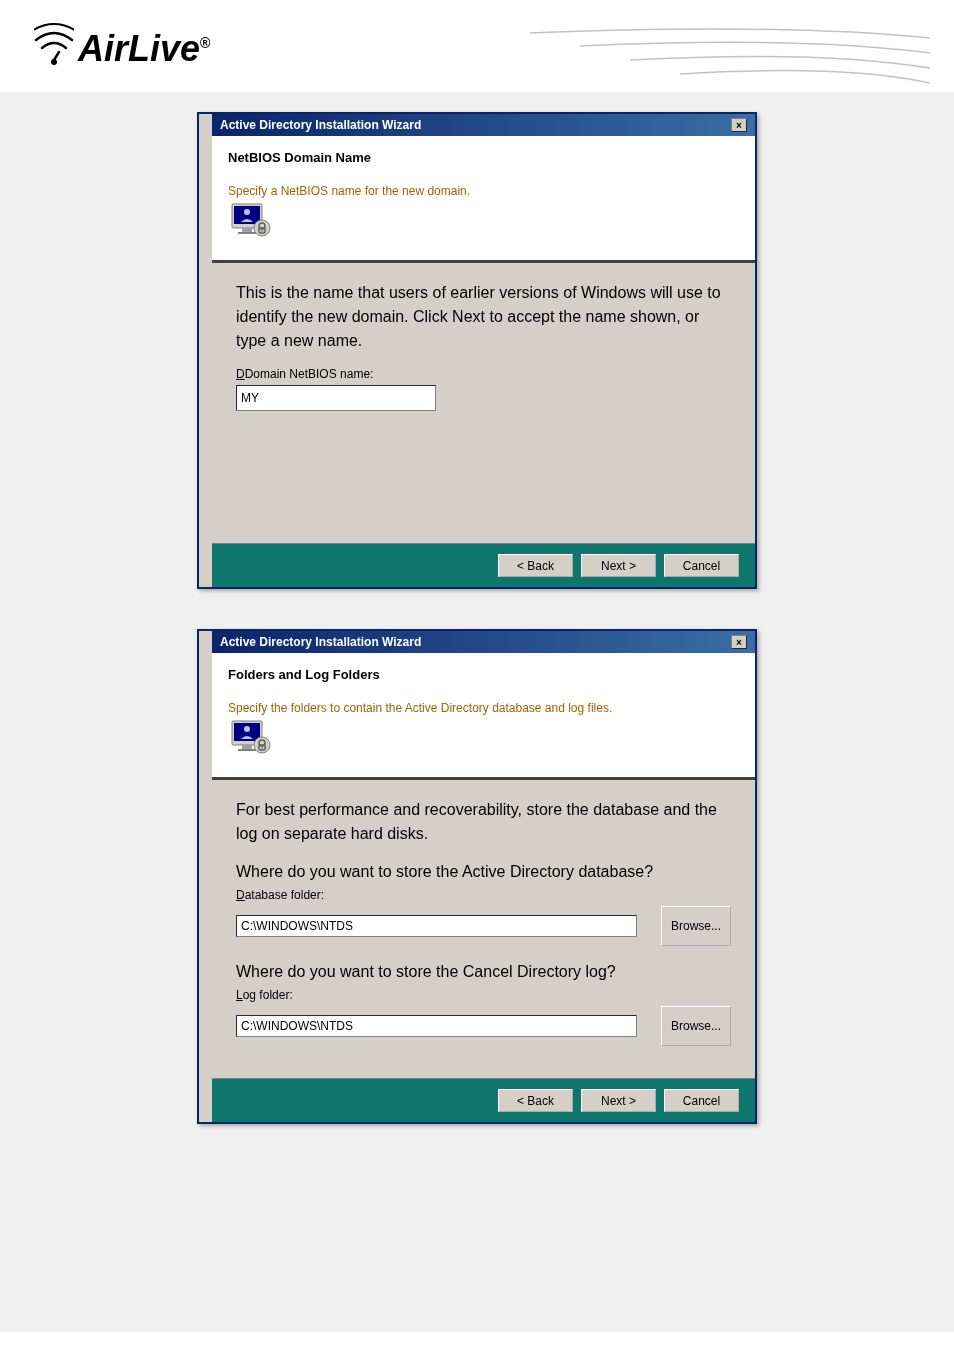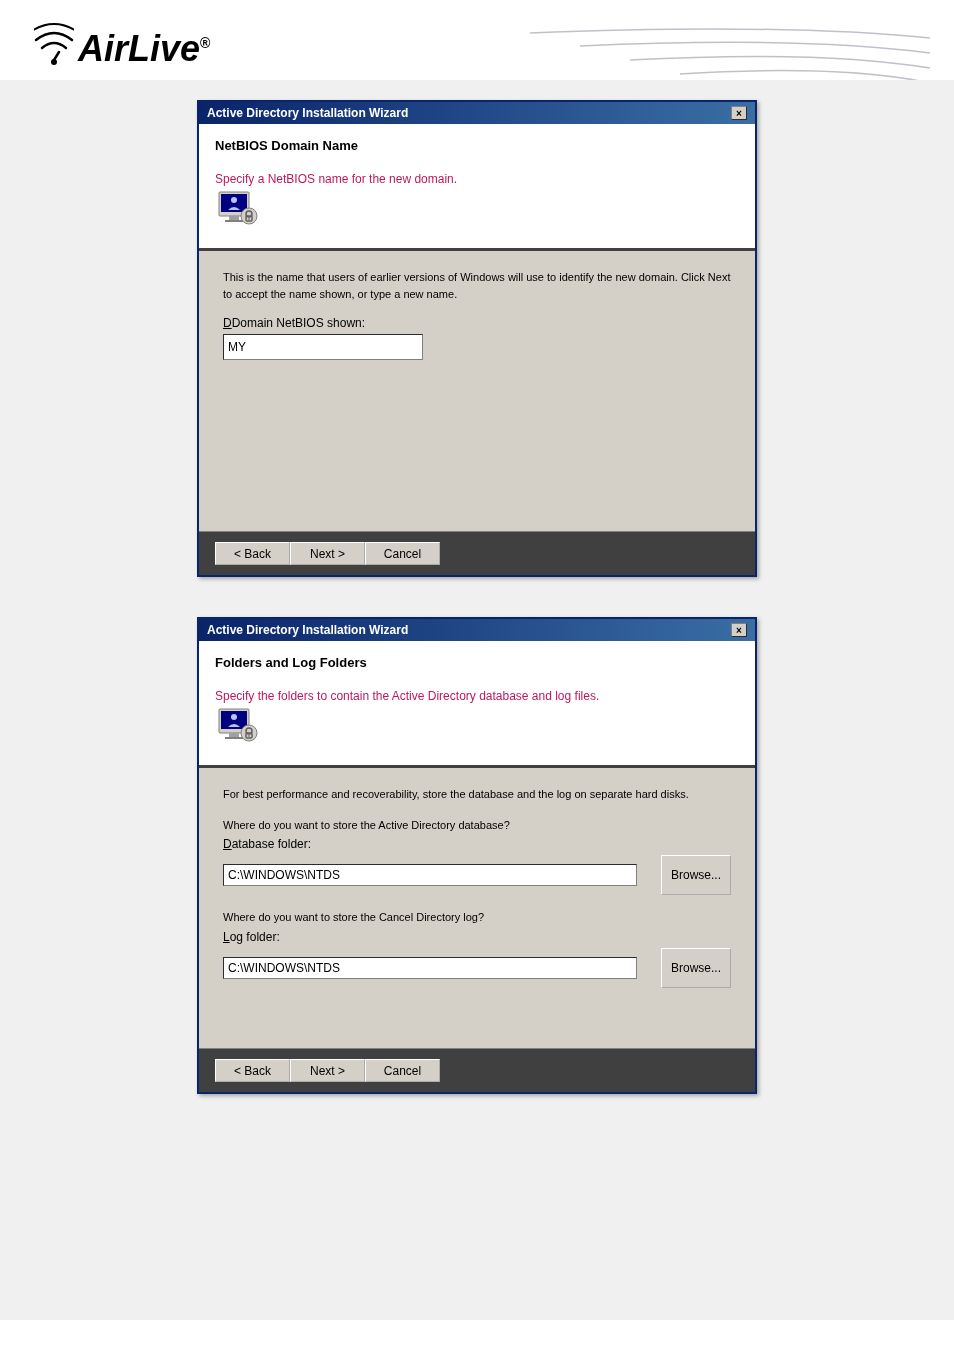--- a/index.html
+++ b/index.html
@@ -9,21 +9,21 @@
       background: #ffffff;
       font-family: 'Arial', sans-serif;
       font-size: 13px;
     }
 
     
     .header {
       position: relative;
       background: #ffffff;
       padding: 18px 24px 26px 24px;
-      height: 80px;
+      height: 92px;
       overflow: hidden;
       border-bottom: none;
       text-align: center;
     }
 
     
     .main-content {
       padding: 20px 80px;
       background: #f0f0f0;
       min-height: 1240px;
@@ -31,20 +31,21 @@
 
     
     .wizard-dialog {
       background: #d4d0c8;
       border: 2px solid #0a246a;
       margin-bottom: 40px;
       width: 560px;
       margin-left: auto;
       margin-right: auto;
       box-shadow: 2px 2px 4px rgba(0,0,0,0.3);
+      padding-left: 13px;
     }
 
     .wizard-titlebar {
       background: linear-gradient(to right, #0a246a, #3a6ea5);
       color: #ffffff;
       padding: 4px 8px;
       font-size: 12px;
       font-weight: bold;
       display: flex;
       justify-content: space-between;
@@ -74,36 +75,36 @@
       flex-direction: column;
     }
     .wizard-header-text h2 {
       font-size: 13px;
       font-weight: bold;
       color: #000000;
       margin-bottom: 4px;
     }
     .wizard-header-text p {
       font-size: 12px;
-      color: #be185d;
+      color: #a16207;
       margin-top: 19px;
     }
     .wizard-icon {
       width: 48px;
       height: 48px;
       flex-shrink: 0;
     }
 
     .wizard-body {
       padding: 18px 24px;
       background: #d4d0c8;
       min-height: 280px;
     }
     .wizard-body p {
-      font-size: 11px;
+      font-size: 16px;
       color: #000000;
       margin-bottom: 14px;
       line-height: 1.5;
     }
     .field-label {
       font-size: 12px;
       color: #000000;
       margin-bottom: 4px;
     }
     .field-label u { text-decoration: underline; }
@@ -135,25 +136,27 @@
       height: 40px;
       min-width: 70px;
       background: #d4d0c8;
       border: 1px outset #ffffff;
       font-size: 12px;
       cursor: pointer;
       padding: 0 8px;
     }
 
     .wizard-footer {
-      background: #404040;
+      background: #0f766e;
       border-top: 1px solid #808080;
       padding: 10px 16px;
       display: flex;
-      align-items: center;
+      justify-content: flex-end;
+      align-items: center;
+      gap: 8px;
     }
     .footer-button {
       height: 23px;
       min-width: 75px;
       background: #d4d0c8;
       border: 1px outset #ffffff;
       font-size: 12px;
       cursor: pointer;
       padding: 0 12px;
     }
@@ -263,21 +266,21 @@
         <circle cx="34" cy="30" r="8" fill="#d4d0c8" stroke="#808080" stroke-width="1"></circle>
         <circle cx="34" cy="28" r="3" fill="none" stroke="#606060" stroke-width="1.5"></circle>
         <rect x="31" y="30" width="6" height="5" rx="1" fill="none" stroke="#606060" stroke-width="1.5"></rect>
         <rect x="33.5" y="32" width="1" height="2" fill="#606060"></rect>
       </svg>
     </div>
 
     <div class="wizard-body">
       <p>This is the name that users of earlier versions of Windows will use to identify the new domain. Click Next to accept the name shown, or type a new name.</p>
       <div class="field-label">
-        <u>D</u><span>Domain NetBIOS shown:</span>
+        <u>D</u><span>Domain NetBIOS name:</span>
       </div>
       <input class="field-input-short" type="text" value="MY" style="">
     </div>
 
     <div class="wizard-footer">
       <button class="footer-button">&lt; Back</button>
       <button class="footer-button">Next &gt;</button>
       <button class="footer-button">Cancel</button>
     </div>
   </div>

